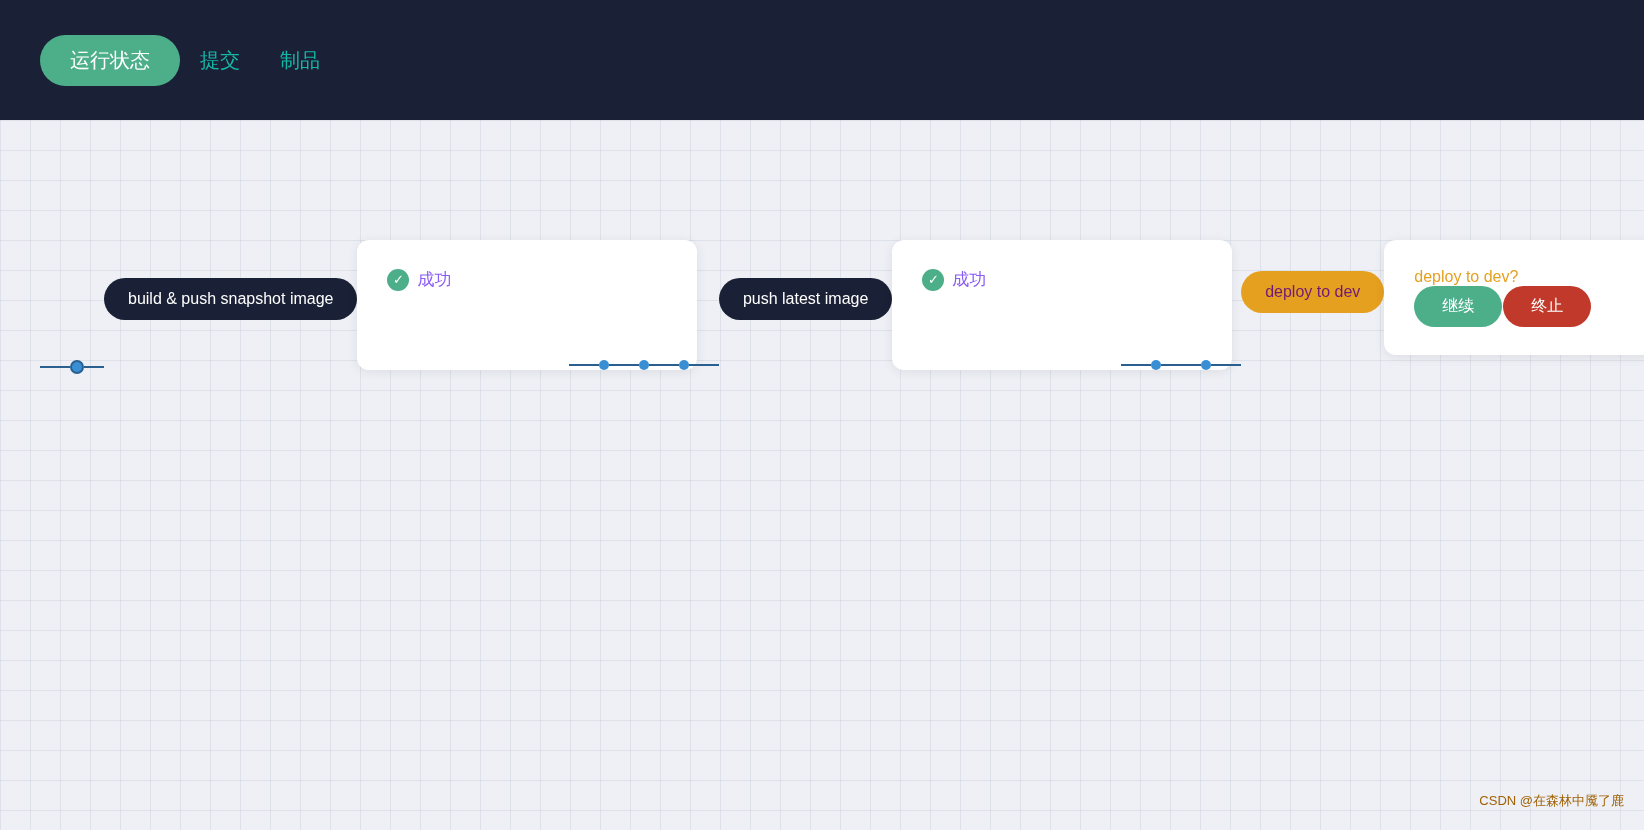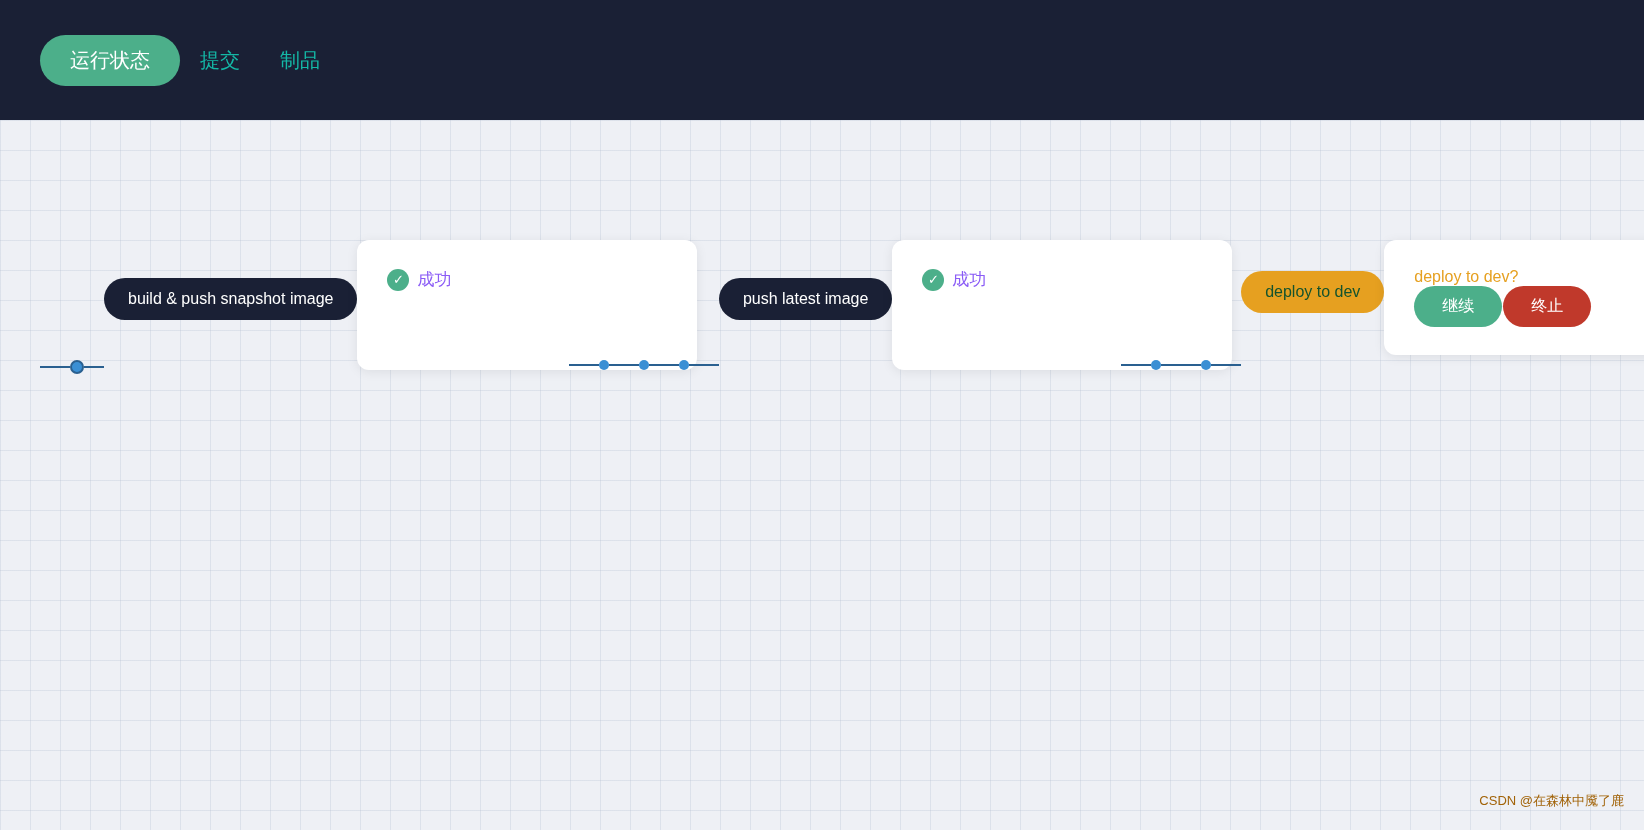--- a/index.html
+++ b/index.html
@@ -82,21 +82,21 @@
       color: white;
       padding: 12px 24px;
       border-radius: 30px;
       font-size: 16px;
       font-weight: 500;
       margin-bottom: 12px;
       white-space: nowrap;
     }
     .stage-label.orange {
       background: #e6a020;
-      color: #14532d;
+      color: #701a75;
     }
 
     .stage-card {
       background: white;
       border-radius: 12px;
       padding: 28px 30px;
       min-width: 340px;
       min-height: 130px;
       box-shadow: 0 2px 12px rgba(0,0,0,0.08);
     }

